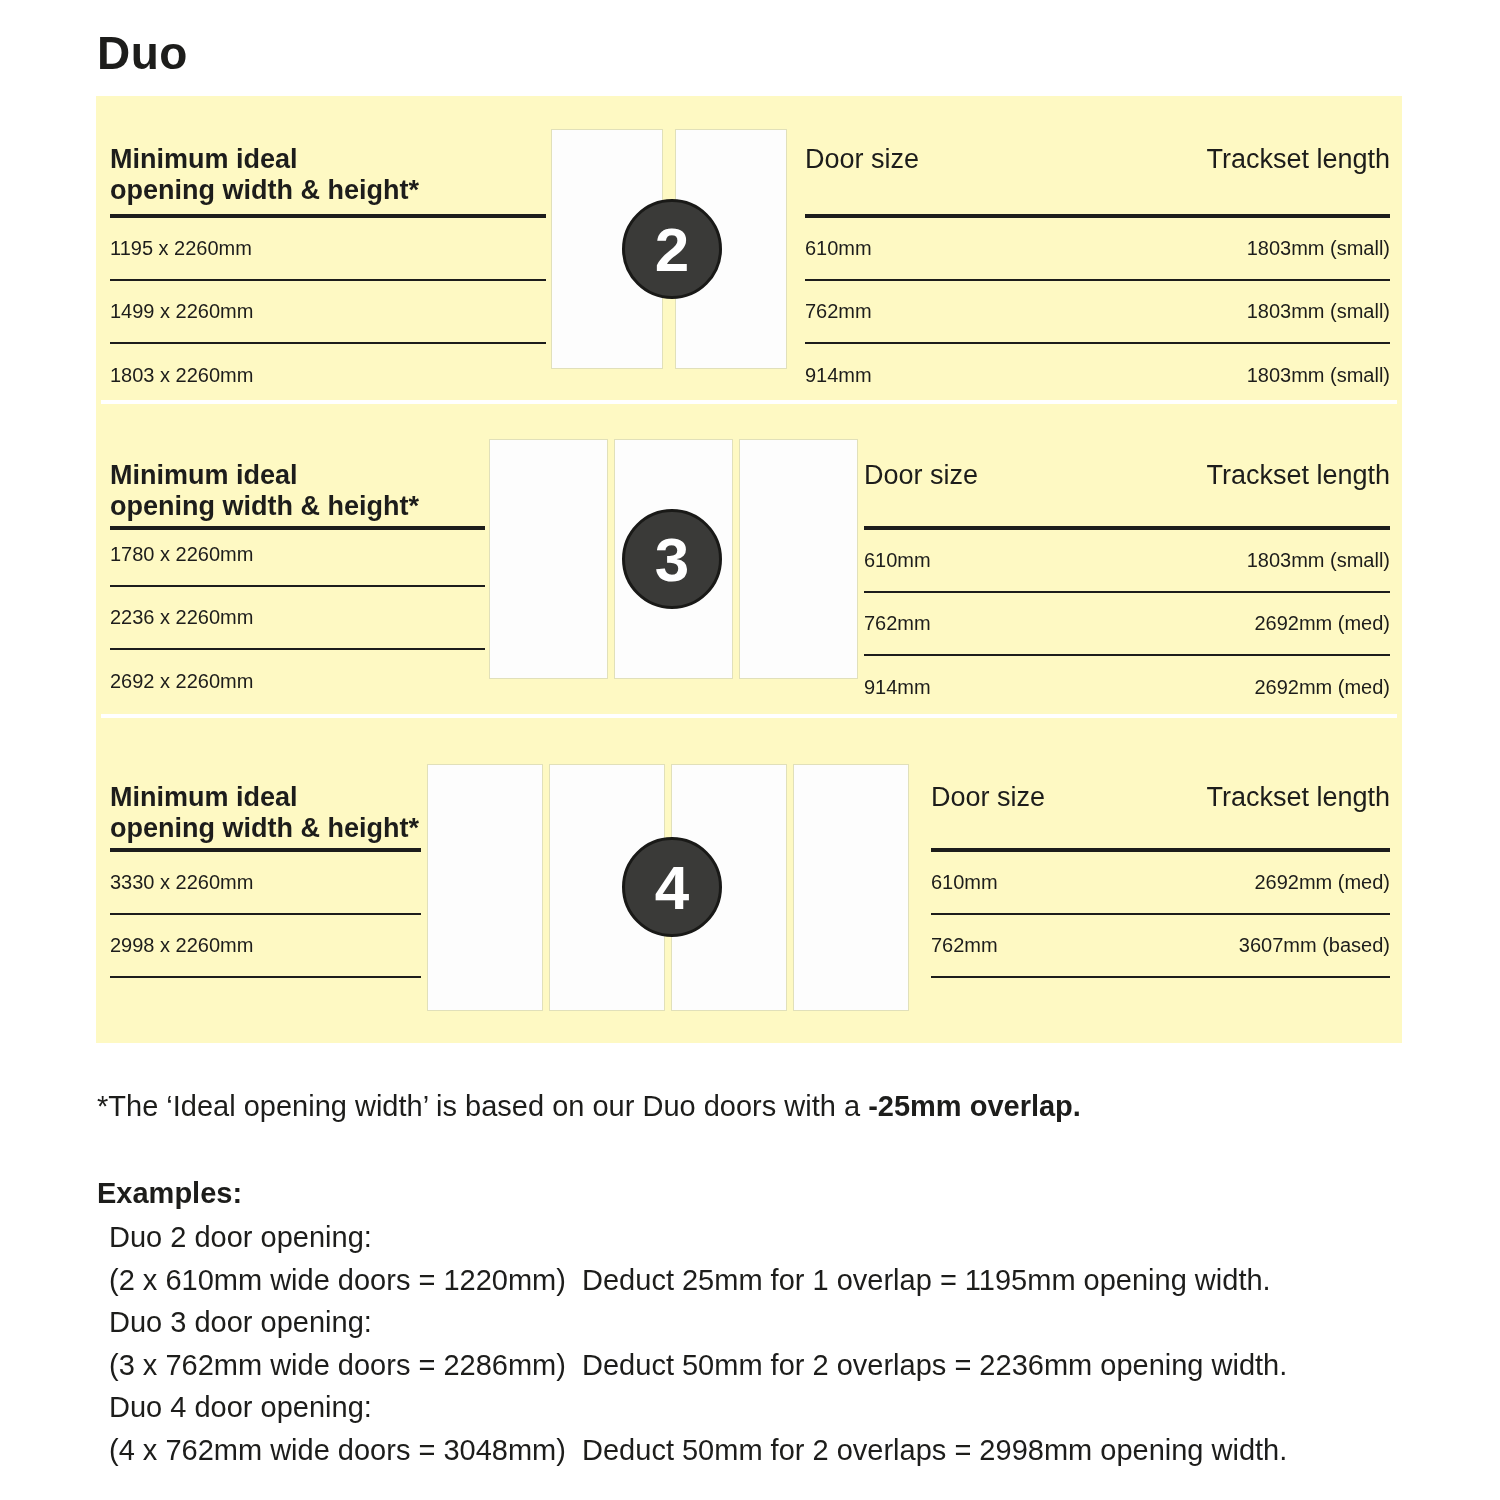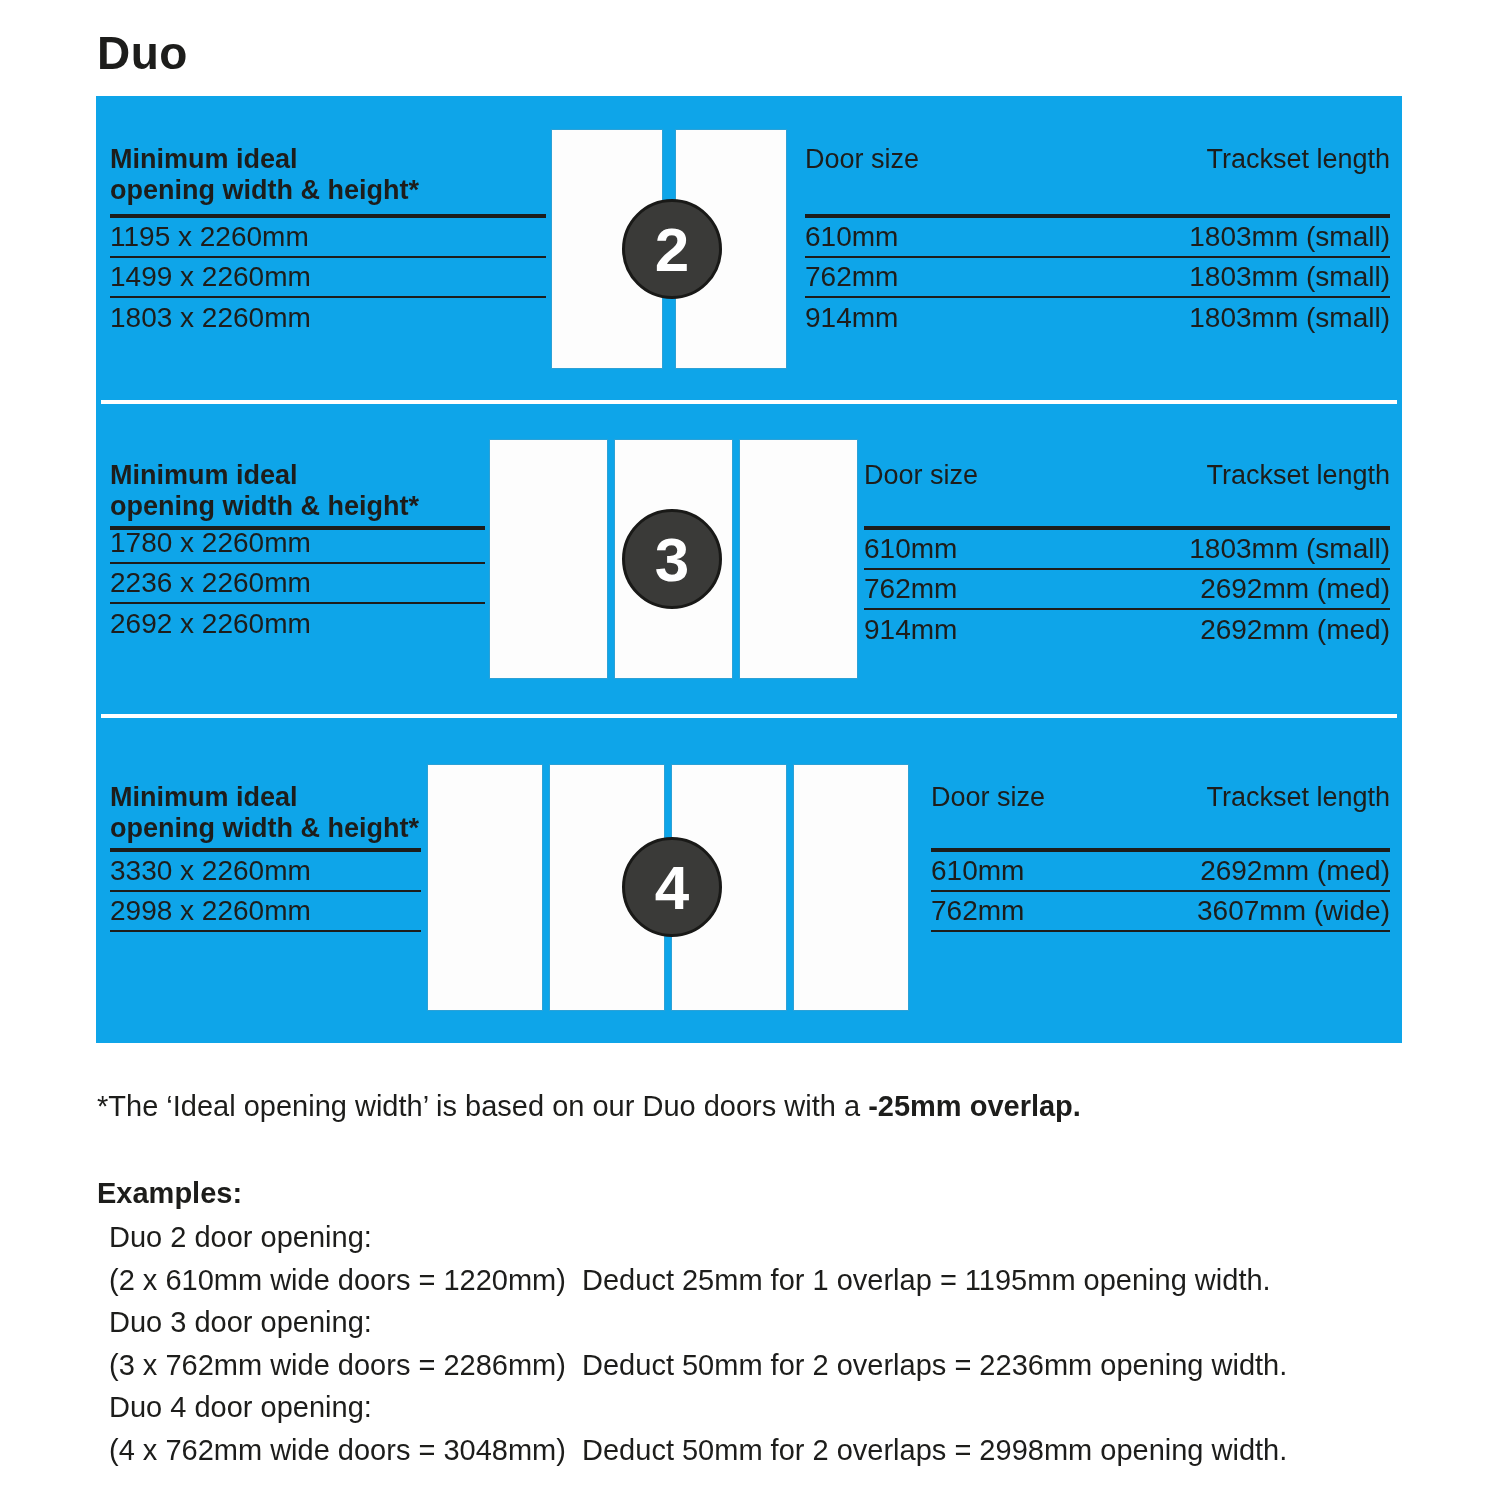--- a/index.html
+++ b/index.html
@@ -6,41 +6,41 @@
   html,body { background:#ffffff; }
   body {
     width:1500px; height:1500px; position:relative;
     font-family:"Liberation Sans","DejaVu Sans",sans-serif;
     color:#1d1d1b;
   }
   .canvas { position:absolute; inset:0; width:1500px; height:1500px; }
 
   .title { position:absolute; left:97px; top:26px; font-size:46px; font-weight:bold; letter-spacing:.5px; }
 
-  .panel { position:absolute; left:96px; top:96px; width:1306px; height:947px; background:#0ea5e9; }
+  .panel { position:absolute; left:96px; top:96px; width:1306px; height:947px; background:#fef9c3; }
 
   .band { position:relative; width:100%; }
   .b1 { height:304px; } .b2 { height:310px; } .b3 { height:325px; }
   .divider { height:4px; background:#ffffff; margin:0 5px; }
 
   
   .left-header { position:absolute; left:14px; font-size:27px; font-weight:bold; line-height:31px; }
   .b1 .left-header { top:48px; } .b2 .left-header { top:56px; } .b3 .left-header { top:64px; }
 
   .left-rule { position:absolute; left:14px; height:4px; background:#1d1d1b; }
   .b1 .left-rule { top:118px; width:436px; }
   .b2 .left-rule { top:122px; width:375px; }
   .b3 .left-rule { top:130px; width:311px; }
 
   .openings { position:absolute; left:14px; }
   .b1 .openings { top:122px; width:436px; }
   .b2 .openings { top:120px; width:375px; }
   .b3 .openings { top:134px; width:311px; }
 
-  .row { height:40px; display:flex; align-items:center; font-size:28px; border-bottom:2px solid #1d1d1b; }
+  .row { height:63px; display:flex; align-items:center; font-size:20px; border-bottom:2px solid #1d1d1b; }
   .openings .row:last-child { border-bottom:none; }
   .b3 .openings .row:last-child { border-bottom:2px solid #1d1d1b; }
 
   
   .doors { position:absolute; display:flex; }
   .b1 .doors { left:456px; top:34px; gap:14px; }
   .b2 .doors { left:394px; top:36px; gap:8px; }
   .b3 .doors { left:332px; top:47px; gap:8px; }
   .door { background:#fdfdfd; box-shadow:0 0 0 1px rgba(140,150,160,.25); }
   .b1 .door { width:110px; height:238px; }
@@ -203,21 +203,21 @@
           <span class="cell-track">Trackset length</span>
         </div>
         <div class="rt-rule"></div>
         <div class="rt-rows">
           <div class="row">
             <span class="cell-door">610mm</span>
             <span class="cell-track">2692mm (med)</span>
           </div>
           <div class="row">
             <span class="cell-door">762mm</span>
-            <span class="cell-track">3607mm (wide)</span>
+            <span class="cell-track">3607mm (based)</span>
           </div>
         </div>
       </div>
     </section>
 
   </div>
 
   <p class="footnote"><span>*The ‘Ideal opening width’ is based on our Duo doors with a </span><strong>-25mm overlap.</strong></p>
 
   <div class="examples-heading">Examples:</div>

